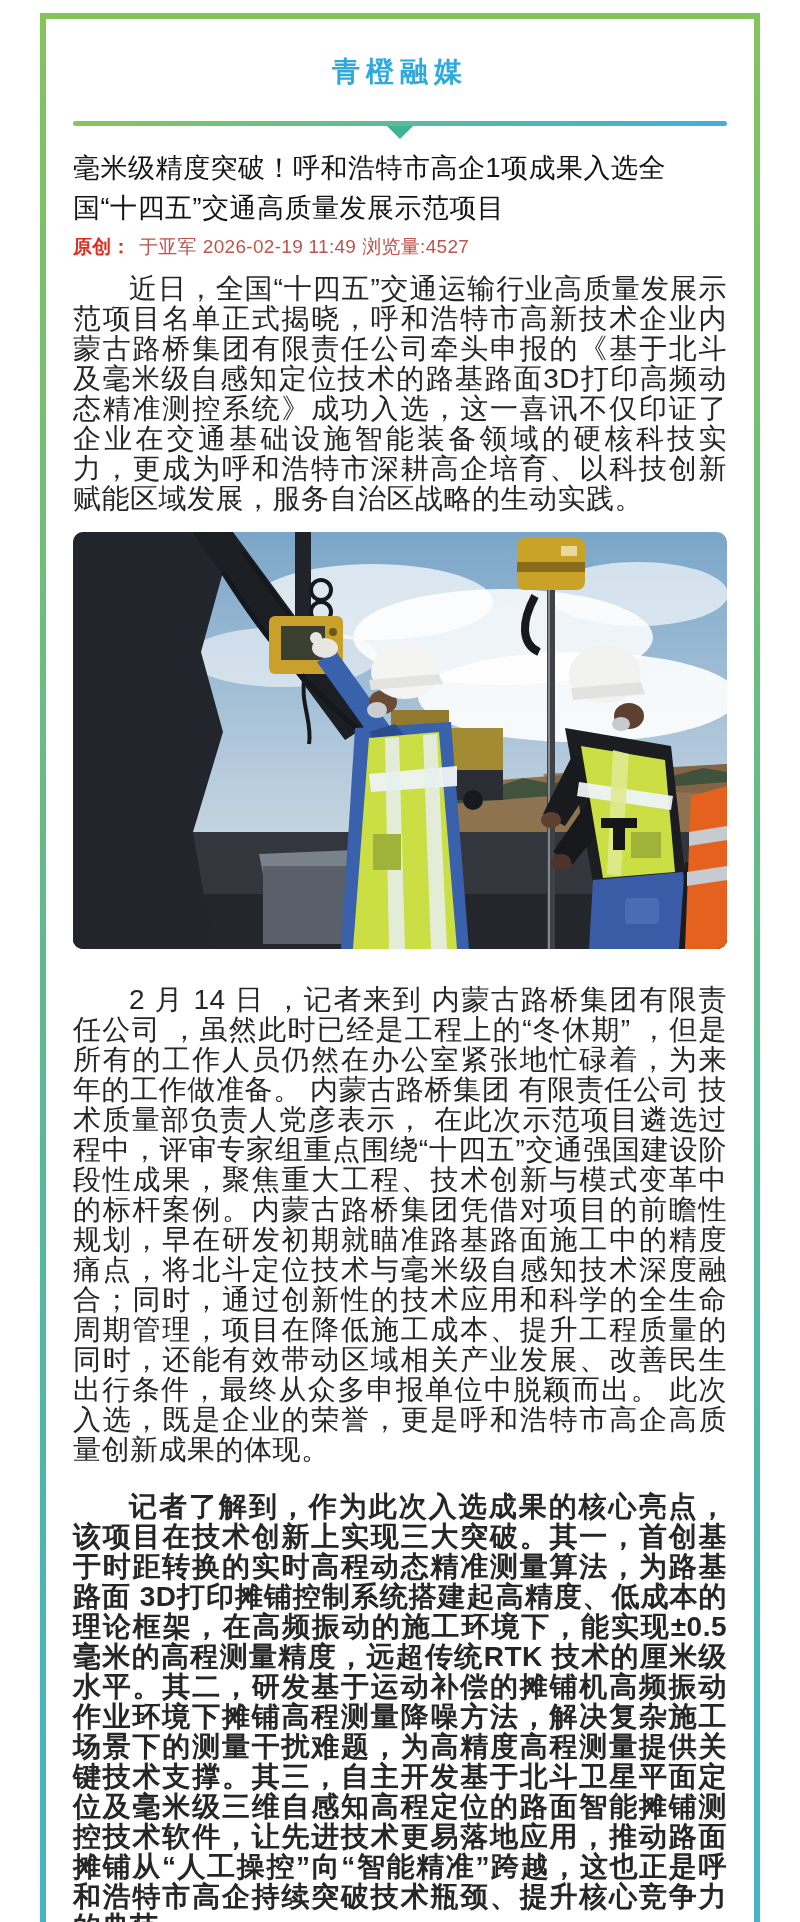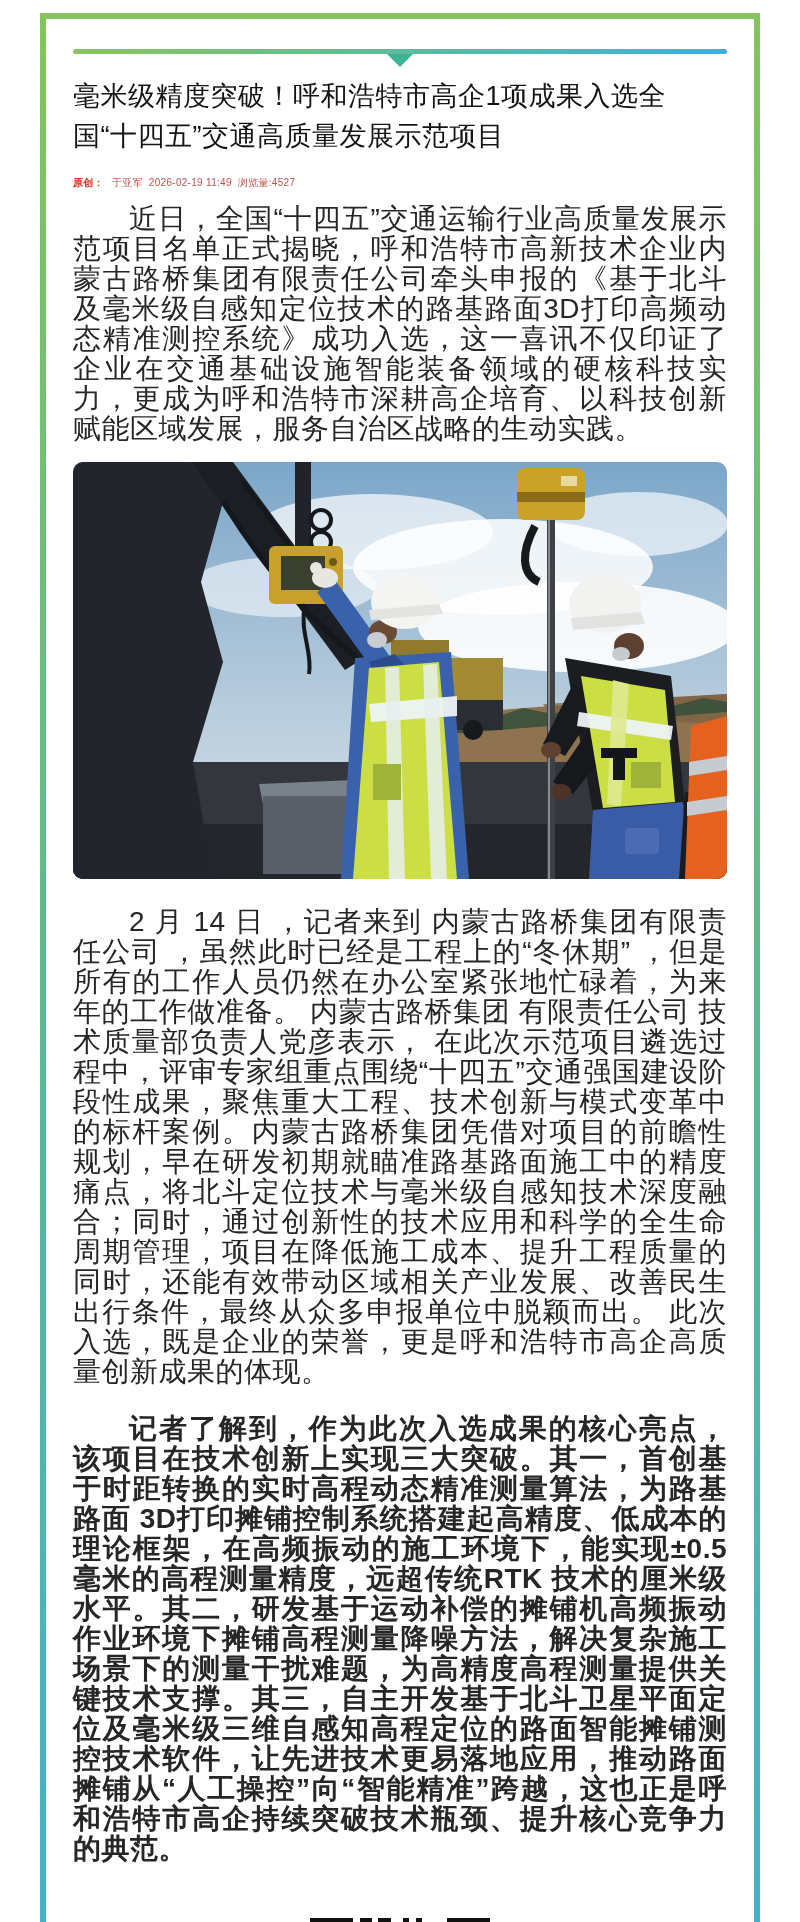--- a/index.html
+++ b/index.html
@@ -42,38 +42,38 @@
   }
   h1.title{
     margin:22px 27px 0;
     font-size:27px;
     line-height:40px;
     color:#141414;
     font-weight:normal;
     letter-spacing:.5px;
   }
   .byline{
-    margin:20px 27px 0;
-    font-size:10px;
+    margin:6px 27px 0;
+    font-size:19px;
     color:#c0534c;
     letter-spacing:.3px;
   }
   .byline .tag{color:#e02b1f;font-weight:bold;margin-right:8px;}
   .byline .sep{display:inline-block;width:6px;}
   .para{
     margin:0 27px;
     font-size:28px;
     line-height:30px;
     color:#262626;
     text-align:justify;
     text-indent:2em;
     letter-spacing:.5px;
   }
   .para.p1{margin-top:14px;}
-  .para.p2{margin-top:28px;}
+  .para.p2{margin-top:36px;}
   .para.p3{margin-top:27px;font-weight:bold;}
   figure.photo{
     margin:18px 27px 0;
     padding:0;
   }
   figure.photo svg{
     display:block;width:654px;height:417px;border-radius:10px;
   }
   .qr-wrap{margin-top:54px;text-align:center;}
   .qr-wrap svg{
@@ -86,20 +86,21 @@
     font-size:20px;
     color:#333;
     letter-spacing:3px;
   }
 </style>
 </head>
 <body>
 
 <div class="card">
 
+  <div class="brand">青橙融媒</div>
 
   <div class="divider">
     <div class="tri"></div>
   </div>
 
   <h1 class="title">毫米级精度突破！呼和浩特市高企1项成果入选全国“十四五”交通高质量发展示范项目</h1>
 
   <div class="byline">
     <span class="tag">原创：</span><span>于亚军</span><span class="sep"></span><span>2026-02-19 11:49</span><span class="sep"></span><span>浏览量:4527</span>
   </div>

